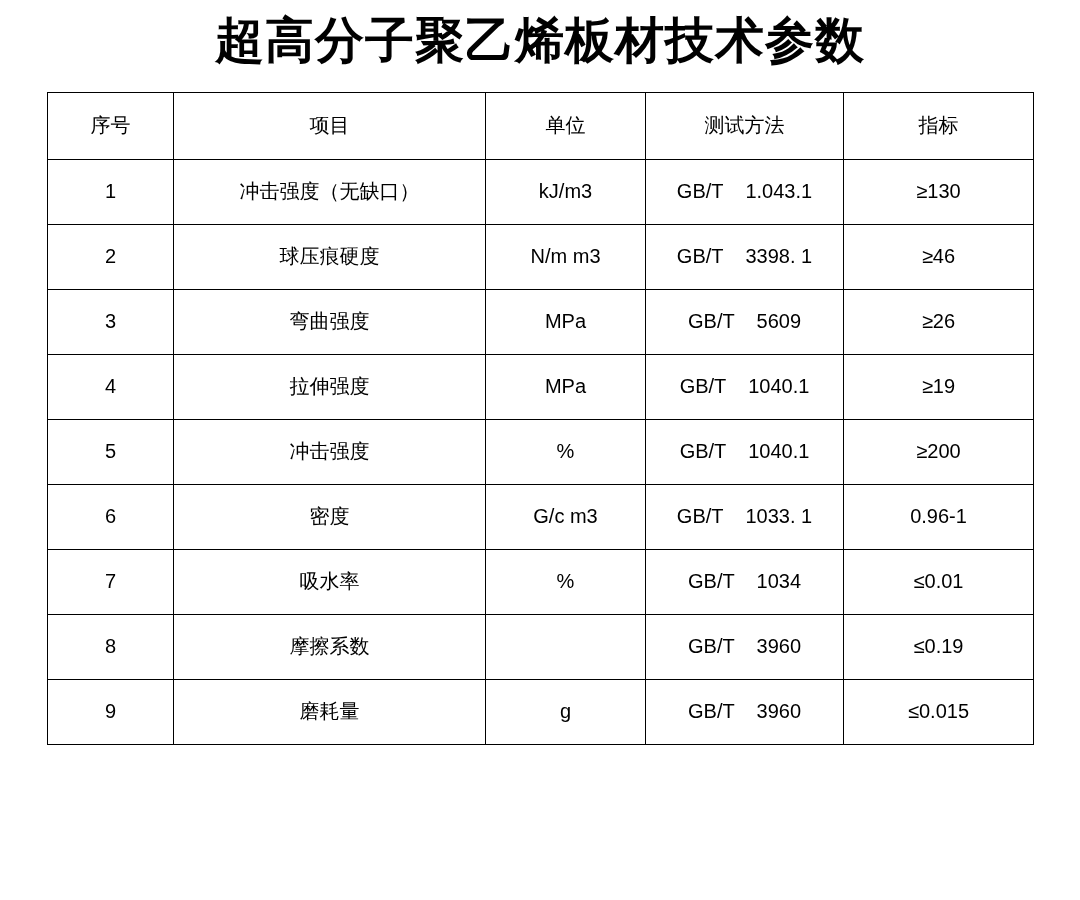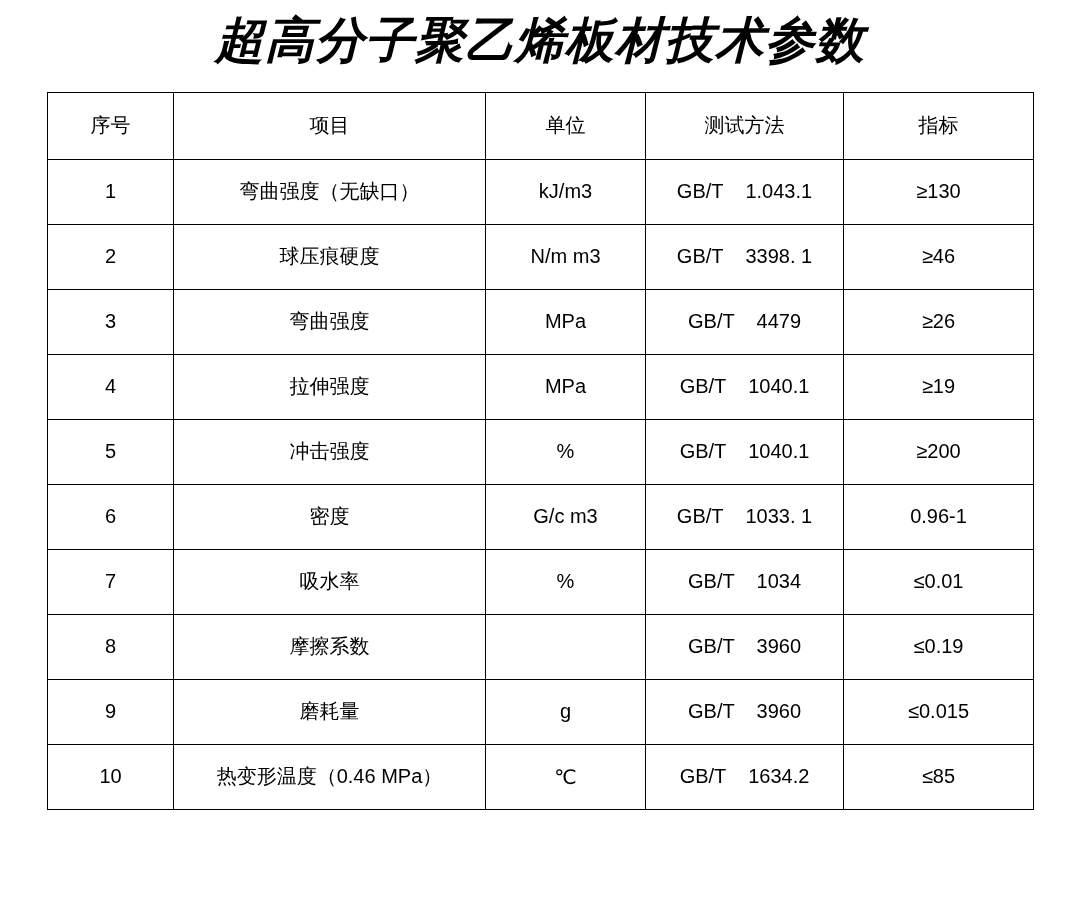--- a/index.html
+++ b/index.html
@@ -22,21 +22,20 @@
   }
   .doc-title {
     text-align: center;
     font-size: 49px;
     font-weight: 700;
     letter-spacing: 1px;
     line-height: 1.1;
     margin: 14px 0 0 0;
     padding: 0 36px;
     font-family: "DejaVu Sans", "Liberation Sans", sans-serif;
-    font-style: italic;
   }
   .table-wrap {
     margin: 24px auto 0 auto;
     width: 986px;
   }
   table.spec {
     border-collapse: collapse;
     width: 100%;
     table-layout: fixed;
   }
@@ -82,37 +81,37 @@
         <tr class="header-row">
           <td>序号</td>
           <td>项目</td>
           <td>单位</td>
           <td>测试方法</td>
           <td>指标</td>
         </tr>
 
         <tr>
           <td>1</td>
-          <td>弯曲强度（无缺口）</td>
+          <td>冲击强度（无缺口）</td>
           <td>kJ/m3</td>
           <td class="method-cell">GB/T    1.043.1</td>
           <td>≥130</td>
         </tr>
         <tr>
           <td>2</td>
           <td>球压痕硬度</td>
           <td>N/m m3</td>
           <td class="method-cell">GB/T    3398. 1</td>
           <td>≥46</td>
         </tr>
         <tr>
           <td>3</td>
           <td>弯曲强度</td>
           <td>MPa</td>
-          <td class="method-cell">GB/T    4479</td>
+          <td class="method-cell">GB/T    5609</td>
           <td>≥26</td>
         </tr>
         <tr>
           <td>4</td>
           <td>拉伸强度</td>
           <td>MPa</td>
           <td class="method-cell">GB/T    1040.1</td>
           <td>≥19</td>
         </tr>
         <tr>
@@ -143,24 +142,17 @@
           <td class="method-cell">GB/T    3960</td>
           <td>≤0.19</td>
         </tr>
         <tr>
           <td>9</td>
           <td>磨耗量</td>
           <td>g</td>
           <td class="method-cell">GB/T    3960</td>
           <td>≤0.015</td>
         </tr>
-        <tr>
-          <td>10</td>
-          <td>热变形温度（0.46 MPa）</td>
-          <td>℃</td>
-          <td class="method-cell">GB/T    1634.2</td>
-          <td>≤85</td>
-        </tr>
       </tbody>
     </table>
   </div>
 
 </div>
 
 </body></html>

